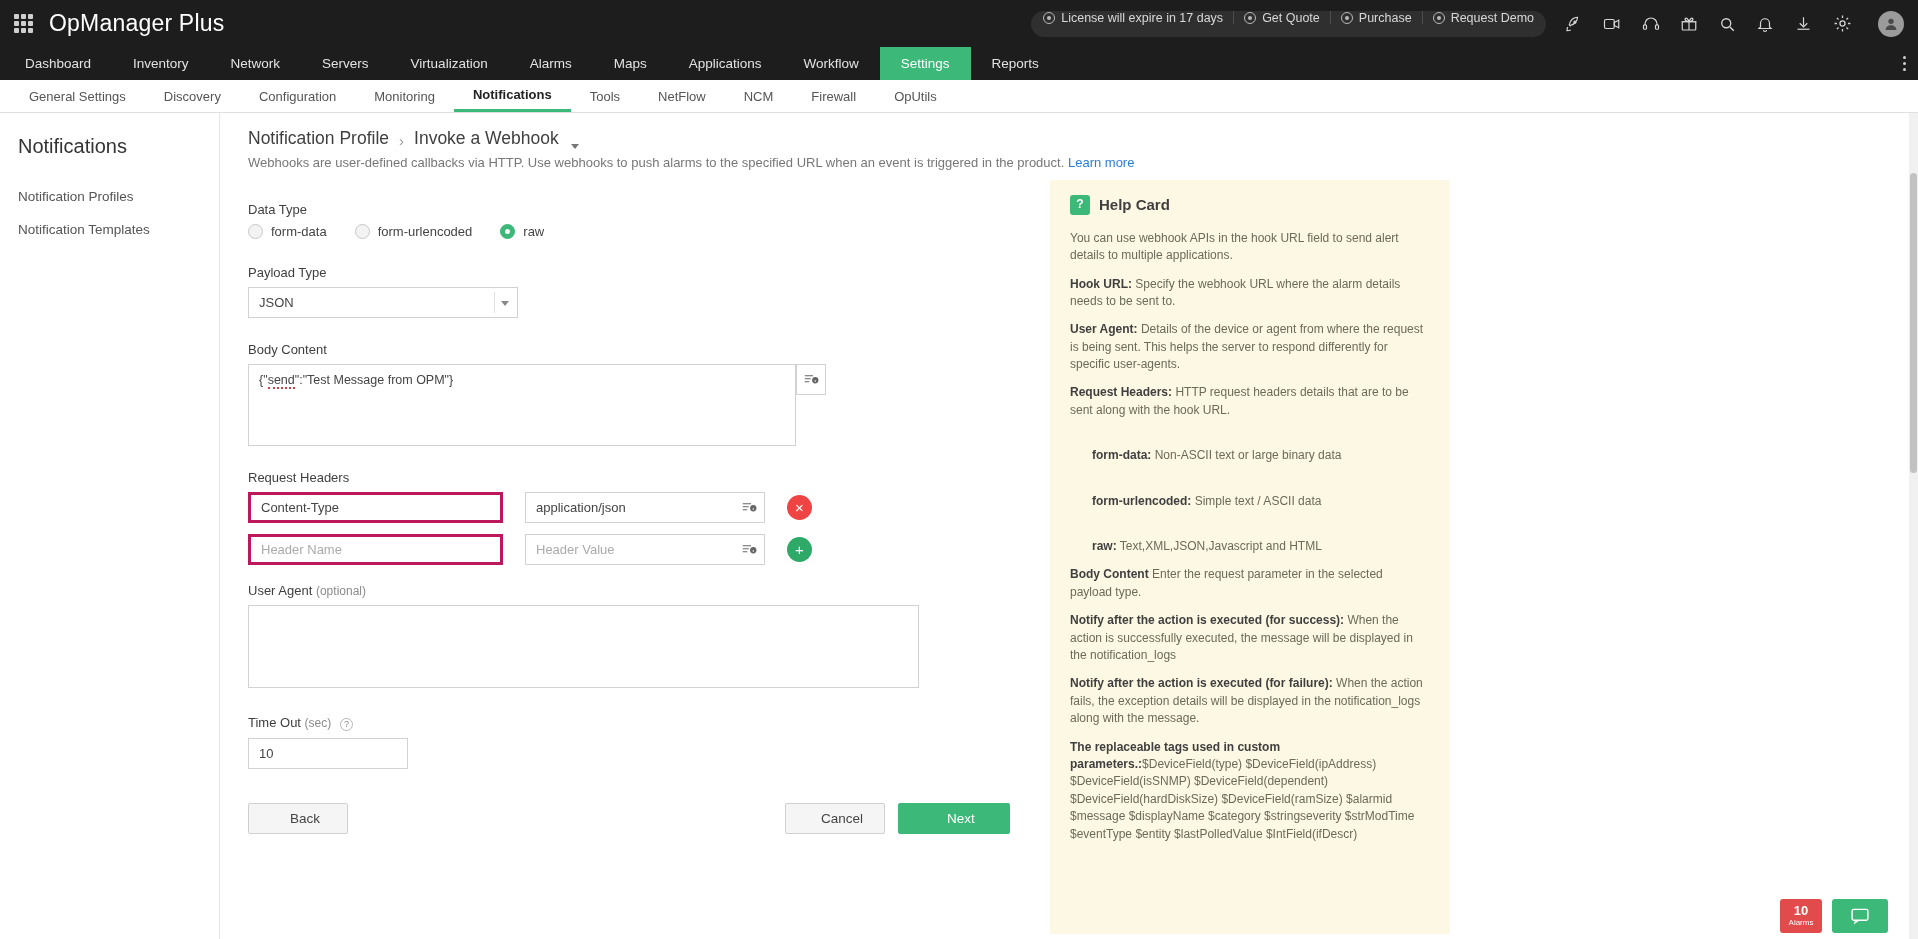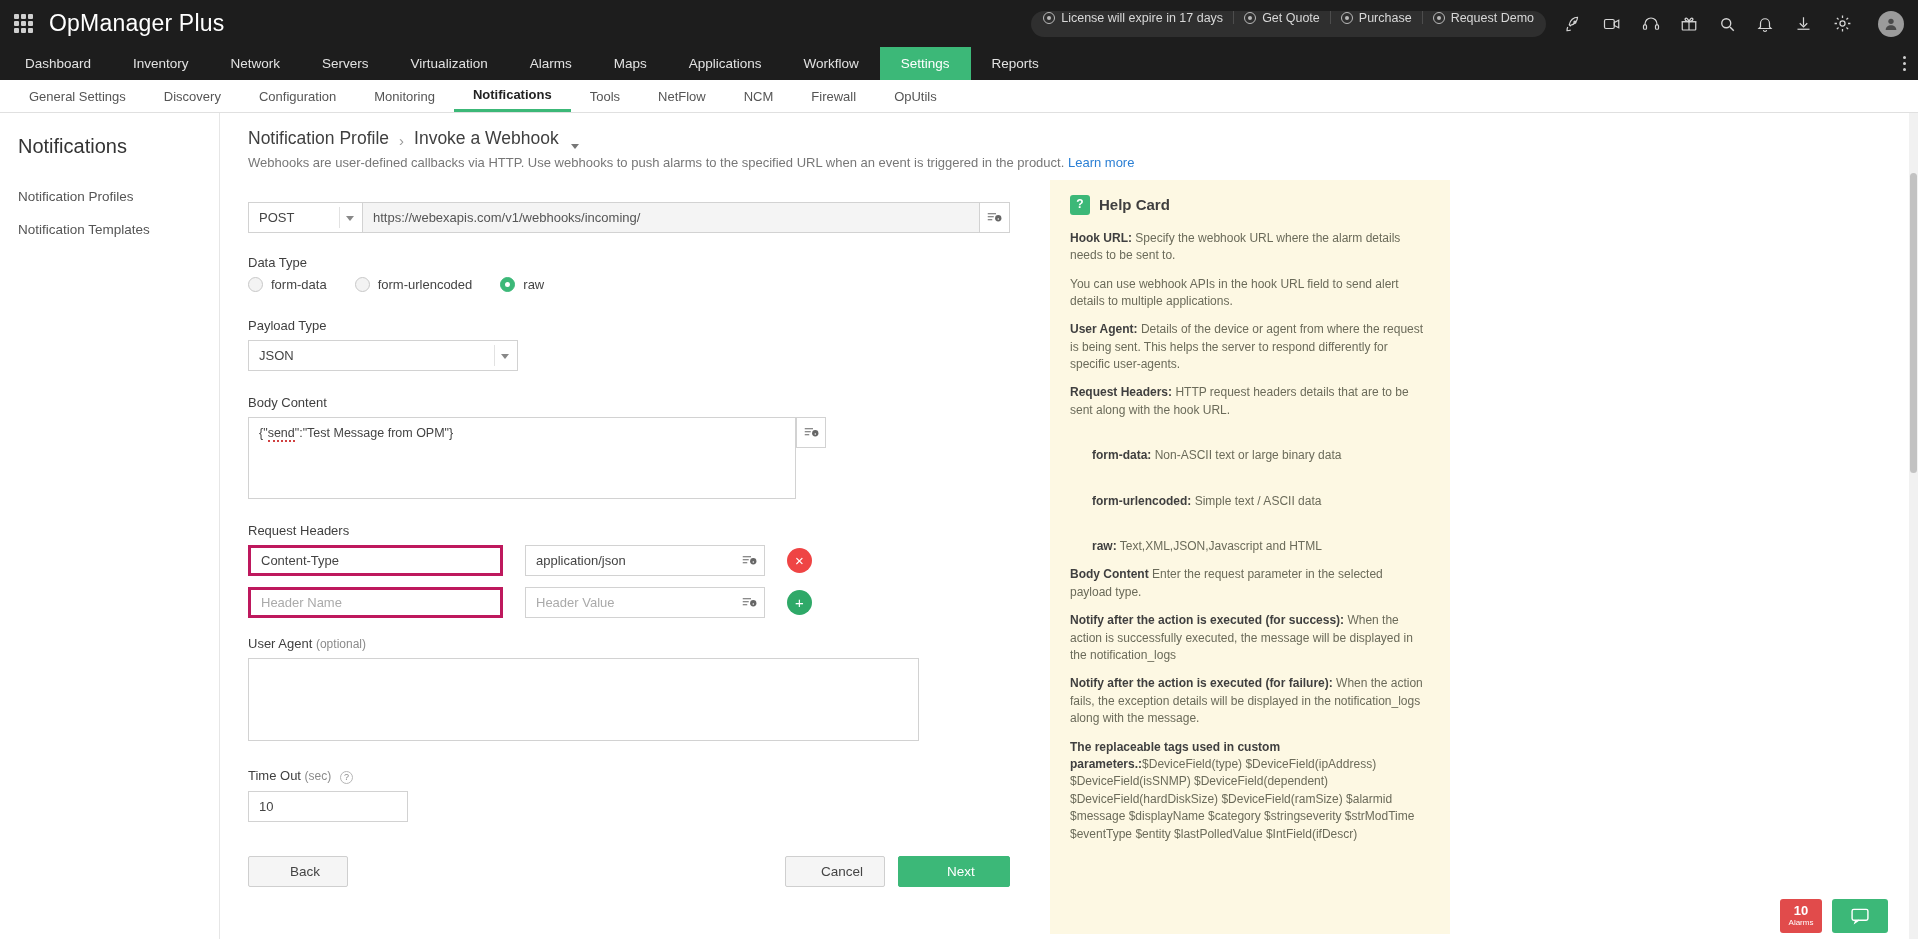--- a/index.html
+++ b/index.html
@@ -500,34 +500,20 @@
       <span>Webhooks are user-defined callbacks via HTTP. Use webhooks to push alarms to the specified URL when an event is triggered in the product.</span>
       <a href="#">Learn more</a>
     </div>
 
     <div class="panes">
 
       <div class="formpane">
         <div class="scrollmask"></div>
 
         <label class="fl">Hook URL</label>
-        <div class="row-hook">
-          <div class="select-box method-select sep-line">
-            <span>POST</span>
-            <span class="arrow"></span>
-          </div>
-          <input class="url-input" type="text" value="https://webexapis.com/v1/webhooks/incoming/" style="">
-          <div class="tagbtn">
-            <svg width="15" height="13" viewBox="0 0 20 16" fill="none" stroke="#666" stroke-width="1.5">
-                <path d="M1 3h11M1 7h8M1 11h6"></path>
-                <circle cx="15" cy="9" r="4.2" fill="#666" stroke="none"></circle>
-                <path d="M15 7.2v.2M15 9v2" stroke="#fff" stroke-width="1.4"></path>
-              </svg>
-          </div>
-        </div>
 
         <label class="fl">Data Type</label>
         <div class="radio-row">
           <div class="radio">
             <span class="knob"></span>
             <span class="t">form-data</span>
           </div>
           <div class="radio">
             <span class="knob"></span>
             <span class="t">form-urlencoded</span>
@@ -607,25 +593,25 @@
           <button class="btn">Cancel</button>
           <button class="btn primary">Next</button>
         </div>
       </div>
 
       <div class="helppane">
         <h3>
           <span class="help-badge">?</span>
           <span>Help Card</span>
         </h3>
+        <p>You can use webhook APIs in the hook URL field to send alert details to multiple applications.</p>
+
         <p>
           <b>Hook URL:</b><span> Specify the webhook URL where the alarm details needs to be sent to.</span>
         </p>
-
-        <p>You can use webhook APIs in the hook URL field to send alert details to multiple applications.</p>
         <p>
           <b>User Agent:</b><span> Details of the device or agent from where the request is being sent. This helps the server to respond differently for specific user-agents.</span>
         </p>
         <p>
           <b>Request Headers:</b><span> HTTP request headers details that are to be sent along with the hook URL.</span>
         </p>
         <p class="ind">
           <b>form-data:</b><span> Non-ASCII text or large binary data</span>
         </p>
         <p class="ind">

